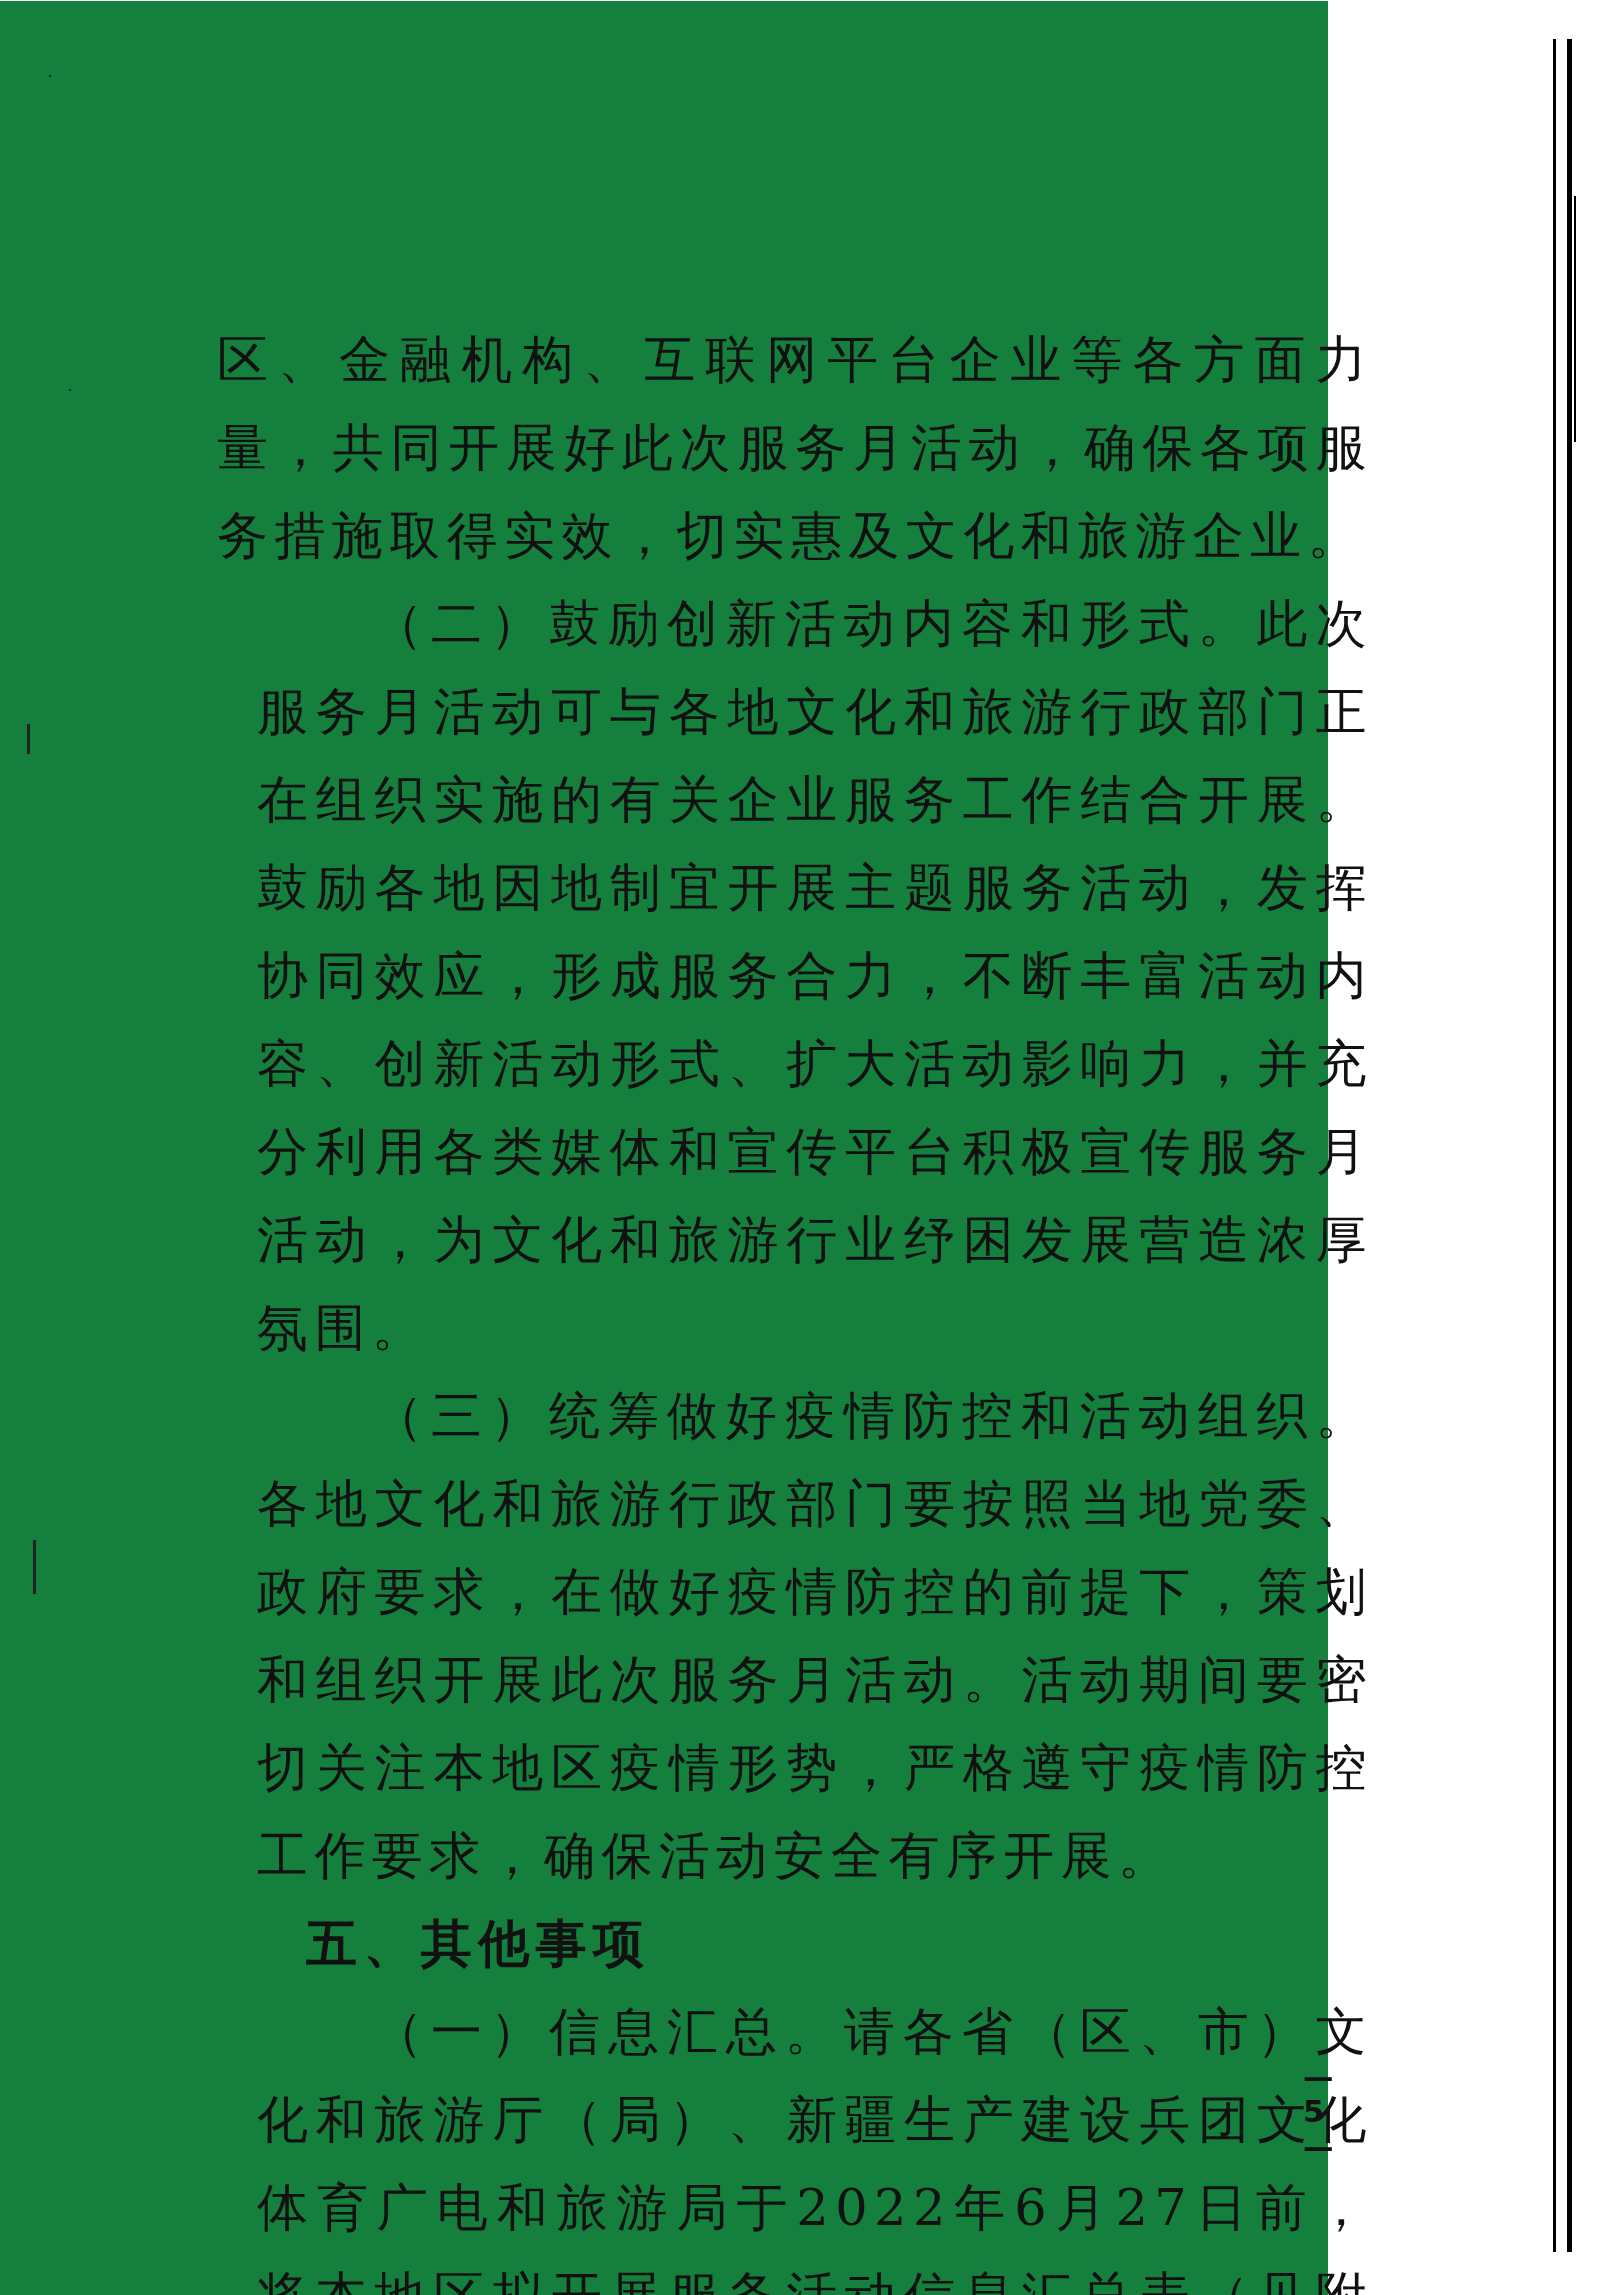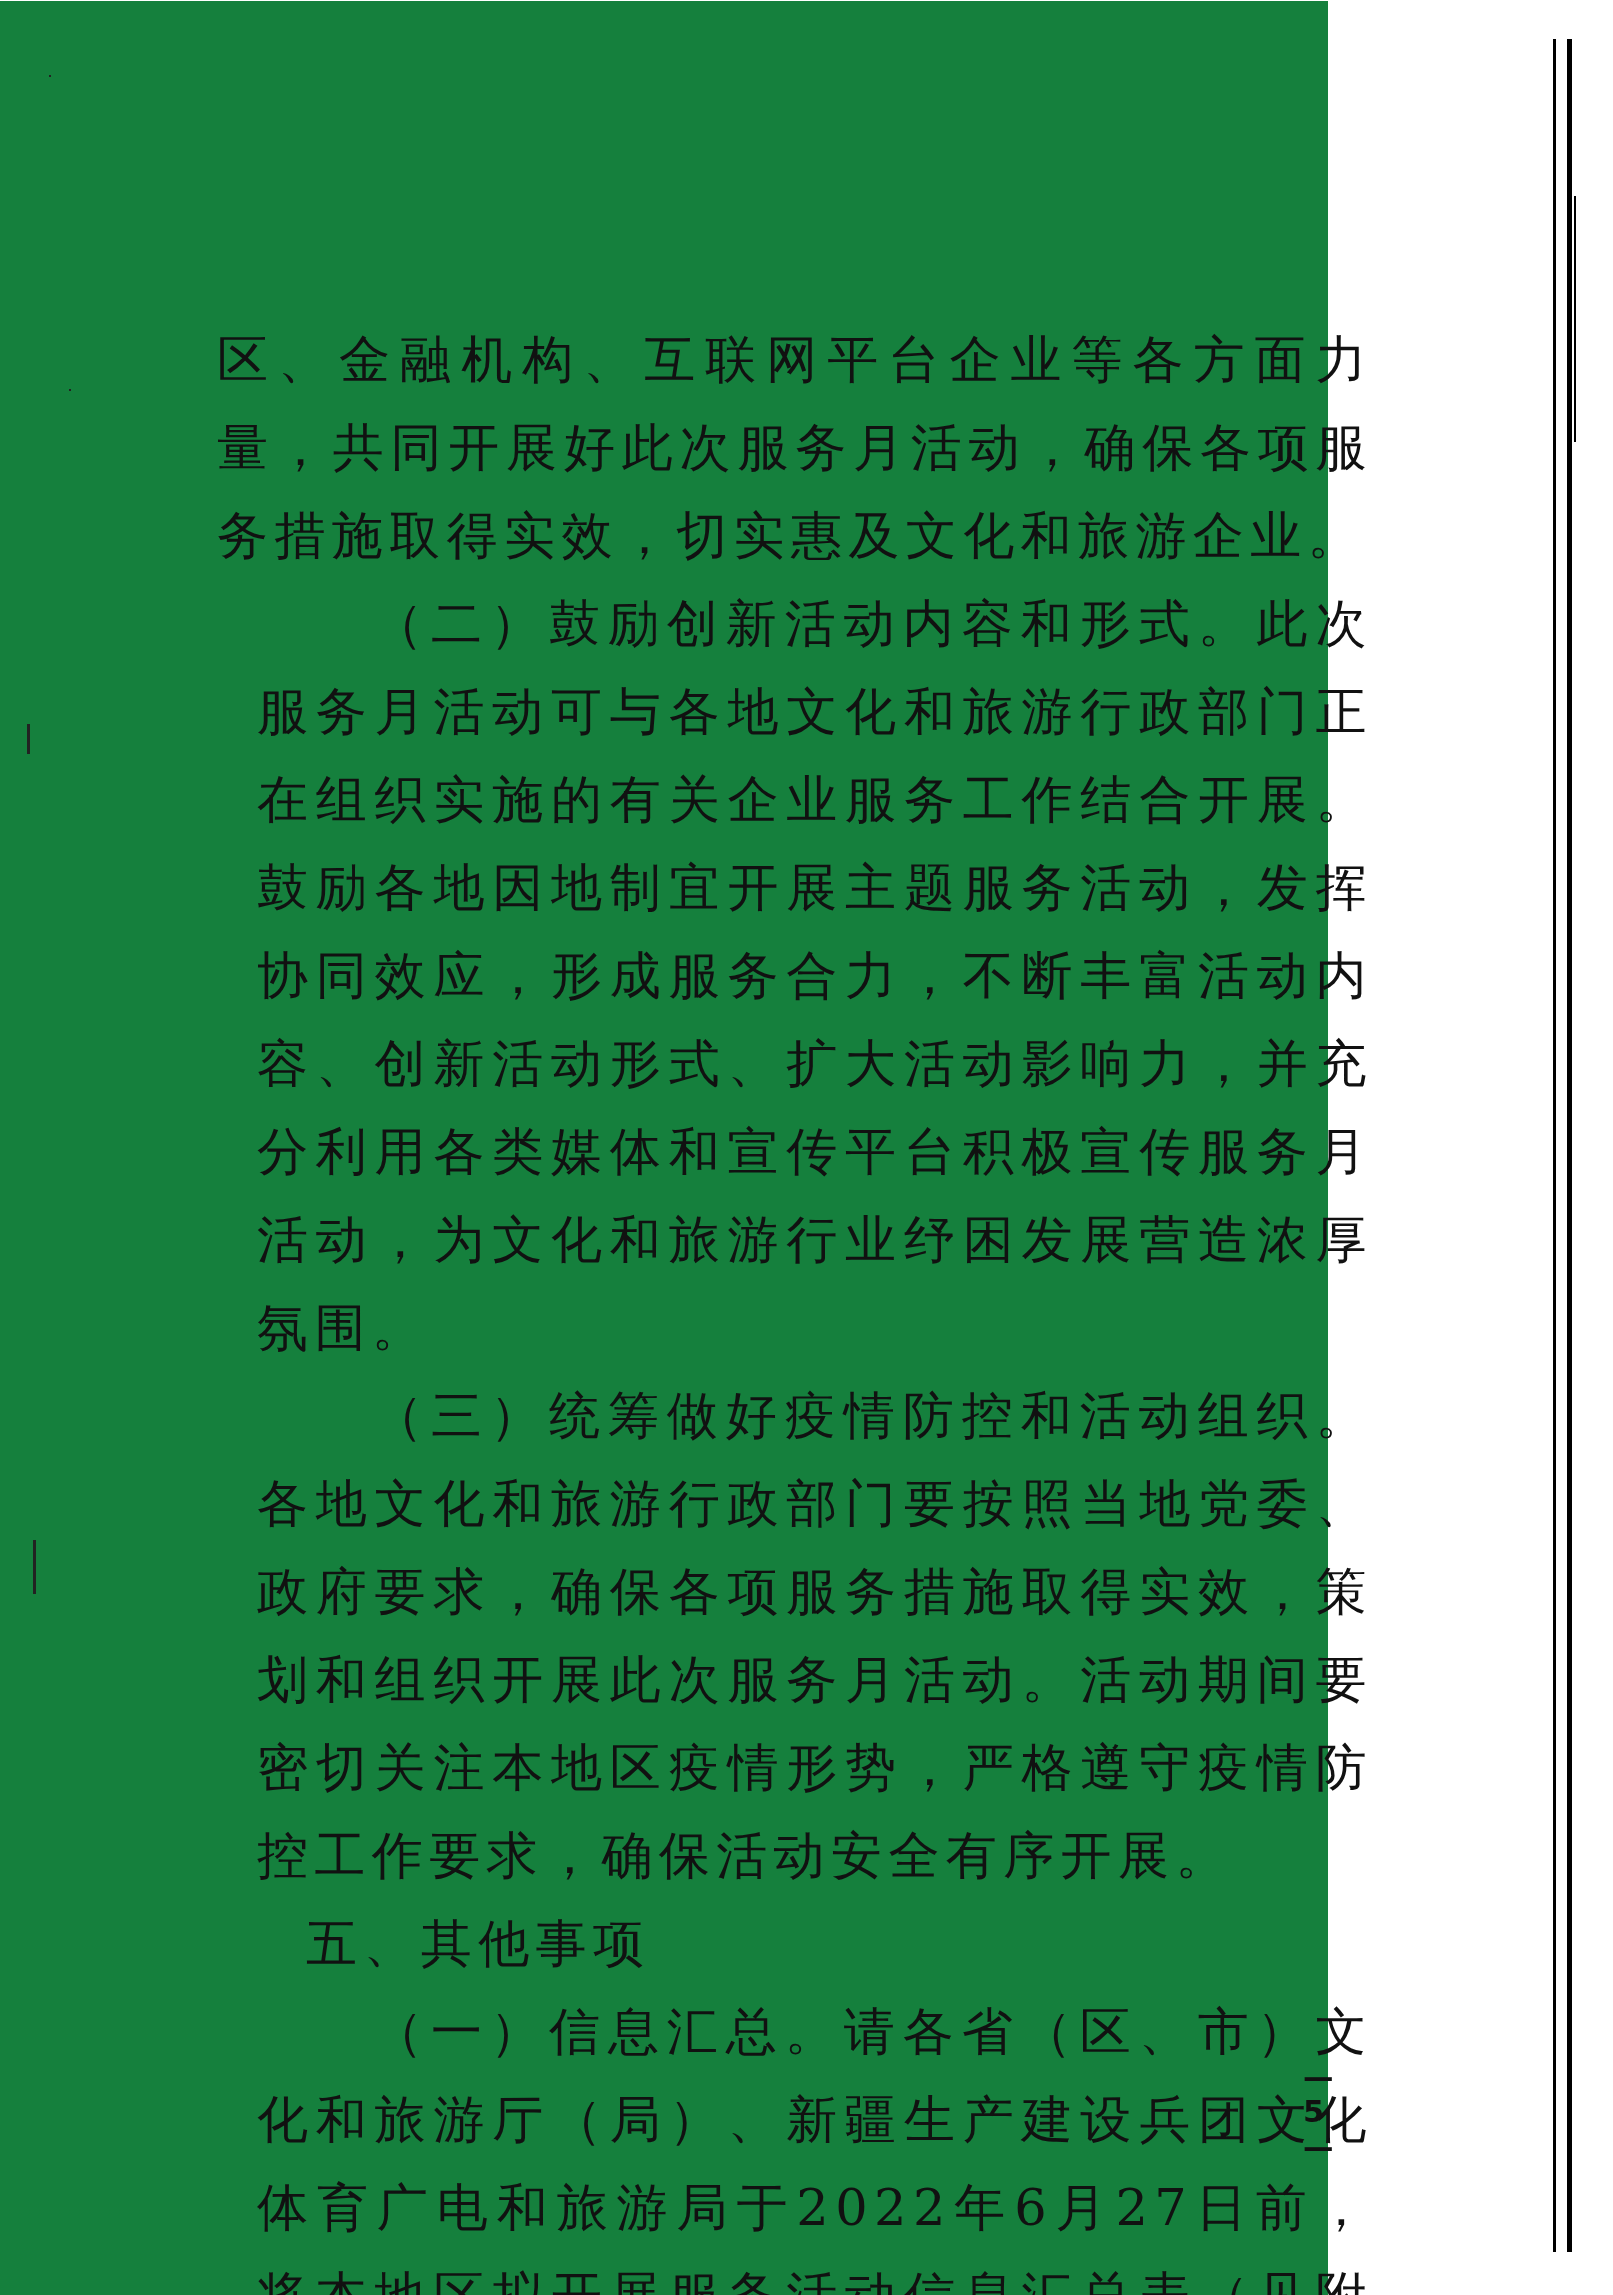--- a/index.html
+++ b/index.html
@@ -6,38 +6,38 @@
   body { width: 1614px; height: 2295px; position: relative; overflow: hidden; }
   .page { position: absolute; left: 0; top: 1px; width: 1328px; height: 2295px; background: #15803d; }
   .text-block {
     position: absolute; left: 217px; top: 315px; width: 1156px;
     font-family: "DejaVu Serif", "Liberation Serif", serif;
     font-size: 51px; line-height: 88px; color: #111;
     letter-spacing: 6.4px;
   }
   .para { margin: 0; text-align: justify; text-align-last: left; }
   .para.indent { text-indent: 115px; margin-left: 40px; }
-  .heading { margin: 0; text-indent: 89px; font-family: "DejaVu Sans", "Liberation Sans", sans-serif; font-weight: normal; }
+  .heading { margin: 0; text-indent: 89px; font-family: "DejaVu Sans", "Liberation Sans", sans-serif; font-weight: bold; }
   .page-number {
     position: absolute; left: 1303px; top: 2058px;
     font-family: "DejaVu Sans", "Liberation Sans", sans-serif;
     font-size: 30.5px; font-weight: bold; color: #111; letter-spacing: 1px;
   }
   .border-line { position: absolute; background: #000; }
   .speck { position: absolute; background: #222; }
 </style>
 </head>
 <body>
 
 <div class="page">
 
   <div class="text-block">
     <p class="para">区、金融机构、互联网平台企业等各方面力量，共同开展好此次服务月活动，确保各项服务措施取得实效，切实惠及文化和旅游企业。</p>
     <p class="para indent">（二）鼓励创新活动内容和形式。此次服务月活动可与各地文化和旅游行政部门正在组织实施的有关企业服务工作结合开展。鼓励各地因地制宜开展主题服务活动，发挥协同效应，形成服务合力，不断丰富活动内容、创新活动形式、扩大活动影响力，并充分利用各类媒体和宣传平台积极宣传服务月活动，为文化和旅游行业纾困发展营造浓厚氛围。</p>
-    <p class="para indent">（三）统筹做好疫情防控和活动组织。各地文化和旅游行政部门要按照当地党委、政府要求，确保各项服务措施取得实效，策划和组织开展此次服务月活动。活动期间要密切关注本地区疫情形势，严格遵守疫情防控工作要求，确保活动安全有序开展。</p>
+    <p class="para indent">（三）统筹做好疫情防控和活动组织。各地文化和旅游行政部门要按照当地党委、政府要求，在做好疫情防控的前提下，策划和组织开展此次服务月活动。活动期间要密切关注本地区疫情形势，严格遵守疫情防控工作要求，确保活动安全有序开展。</p>
     <p class="heading">五、其他事项</p>
     <p class="para indent">（一）信息汇总。请各省（区、市）文化和旅游厅（局）、新疆生产建设兵团文化体育广电和旅游局于2022年6月27日前，将本地区拟开展服务活动信息汇总表（见附件）发送至指定电子邮箱。</p>
 
   </div>
 
   <div class="page-number">—5—</div>
 
   <div class="border-line" style="left:1553px; top:38px; width:2.5px; height:2213px;"></div>
   <div class="border-line" style="left:1567px; top:38px; width:4.9px; height:2213px;"></div>
   <div class="border-line" style="left:1574px; top:195px; width:2px; height:246px;"></div>

